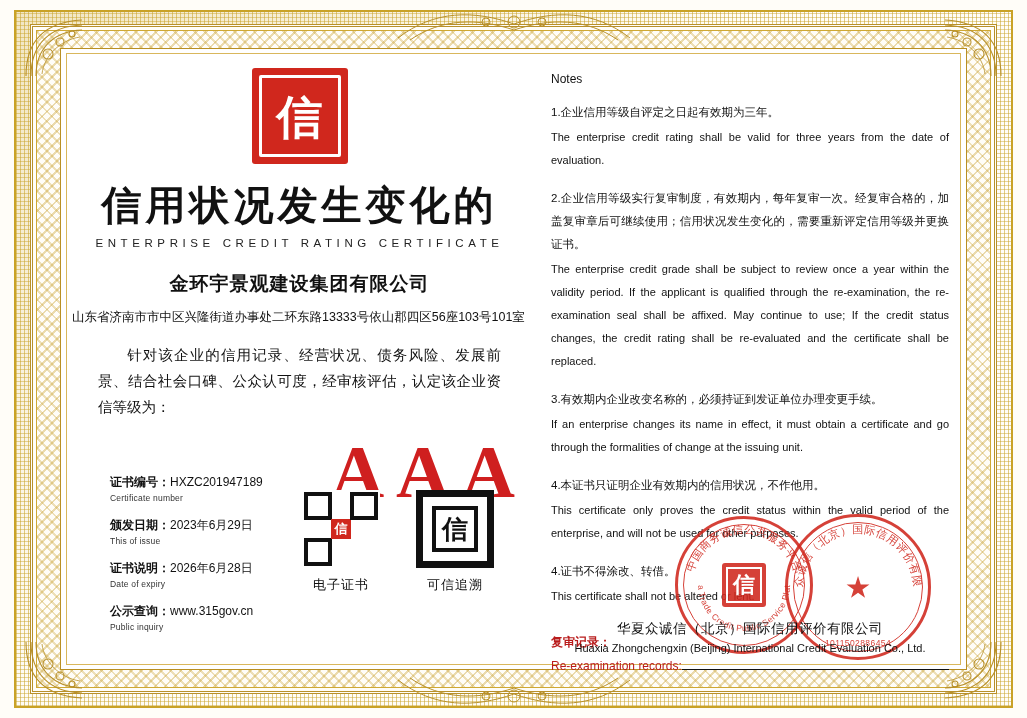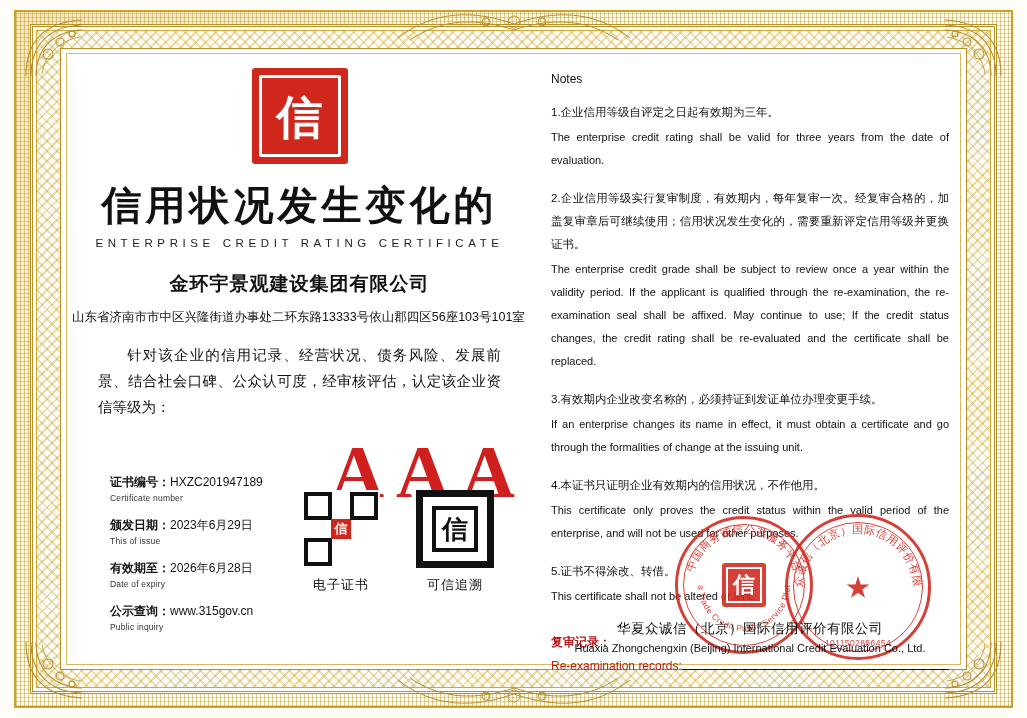--- a/index.html
+++ b/index.html
@@ -449,21 +449,21 @@
       <div class="meta">
         <div class="meta-row">
           <span class="lbl-cn">证书编号：</span><span class="val">HXZC201947189</span>
           <span class="lbl-en">Certificate number</span>
         </div>
         <div class="meta-row">
           <span class="lbl-cn">颁发日期：</span><span class="val">2023年6月29日</span>
           <span class="lbl-en">This of issue</span>
         </div>
         <div class="meta-row">
-          <span class="lbl-cn">有效期至：</span><span class="val">2026年6月28日</span>
+          <span class="lbl-cn">证书说明：</span><span class="val">2026年6月28日</span>
           <span class="lbl-en">Date of expiry</span>
         </div>
         <div class="meta-row">
           <span class="lbl-cn">公示查询：</span><span class="val">www.315gov.cn</span>
           <span class="lbl-en">Public inquiry</span>
         </div>
       </div>
 
       <div class="marks">
         <div class="mark">
@@ -494,21 +494,21 @@
 
       <div class="note-cn">2.企业信用等级实行复审制度，有效期内，每年复审一次。经复审合格的，加盖复审章后可继续使用；信用状况发生变化的，需要重新评定信用等级并更换证书。</div>
       <div class="note-en">The enterprise credit grade shall be subject to review once a year within the validity period. If the applicant is qualified through the re-examination, the re-examination seal shall be affixed. May continue to use; If the credit status changes, the credit rating shall be re-evaluated and the certificate shall be replaced.</div>
 
       <div class="note-cn">3.有效期内企业改变名称的，必须持证到发证单位办理变更手续。</div>
       <div class="note-en">If an enterprise changes its name in effect, it must obtain a certificate and go through the formalities of change at the issuing unit.</div>
 
       <div class="note-cn">4.本证书只证明企业有效期内的信用状况，不作他用。</div>
       <div class="note-en">This certificate only proves the credit status within the valid period of the enterprise, and will not be used for other purposes.</div>
 
-      <div class="note-cn">5.证书不得涂改、转借。</div>
+      <div class="note-cn">4.证书不得涂改、转借。</div>
       <div class="note-en">This certificate shall not be altered or lent.</div>
 
       <div class="reexam">
         <div class="cn">复审记录：</div>
         <div class="en-row">
           <span>Re-examination records:</span>
           <span class="line"></span>
         </div>
       </div>
 

